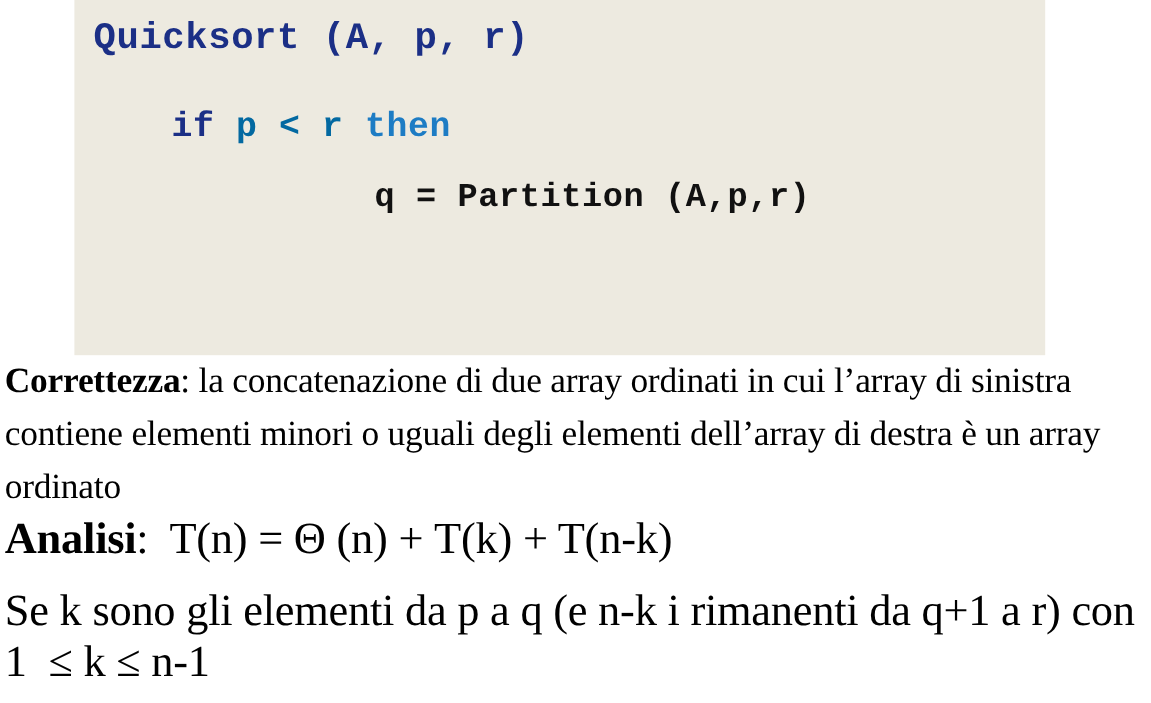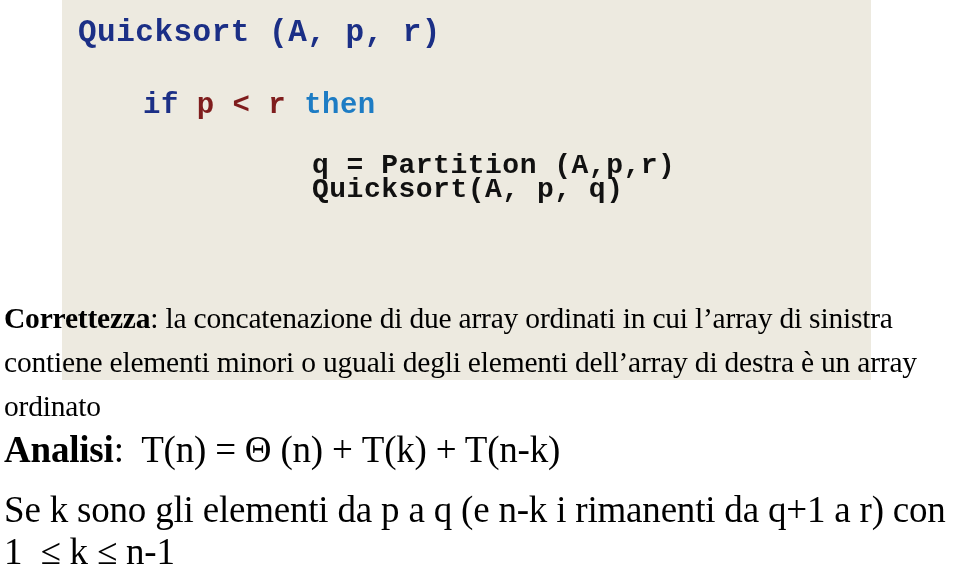--- a/index.html
+++ b/index.html
@@ -15,21 +15,21 @@
     font-family: "Liberation Sans", sans-serif;
     color: #000000;
   }
 
   
   #code-block {
     position: absolute;
     left: 62px;
     top: 0px;
     width: 809px;
-    height: 380px;
+    height: 296px;
     background: #EDEAE0;
     box-sizing: border-box;
   }
 
   .code-line {
     position: absolute;
     font-family: "Liberation Mono", "DejaVu Sans Mono", monospace;
     font-weight: bold;
     white-space: pre;
     line-height: 1;
@@ -42,21 +42,21 @@
     font-size: 31px;
     color: #1B2F86;
   }
 
   #code-if-line {
     left: 81px;
     top: 91px;
     font-size: 29px;
   }
   #code-if-line .kw-dark { color: #1B2F86; }
-  #code-if-line .cond    { color: #7f1d1d; }
+  #code-if-line .cond    { color: #0369a1; }
   #code-if-line .kw-lite { color: #1D7CC4; }
 
   #code-body-1 { left: 250px; top: 152px; font-size: 28px; color: #111111; }
   #code-body-2 { left: 250px; top: 176px; font-size: 28px; color: #111111; }
   #code-body-3 { left: 250px; top: 216px; font-size: 28px; color: #111111; }
 
   
   .prose {
     position: absolute;
     left: 4px;
@@ -78,21 +78,20 @@
 <body>
 
 <div id="code-block">
 
   <div class="code-line" id="code-title">Quicksort (A, p, r)</div>
 
   <div class="code-line" id="code-if-line"><span class="kw-dark">if</span><span class="cond"> p &lt; r </span><span class="kw-lite">then</span></div>
 
   <div class="code-line" id="code-body-1">q = Partition (A,p,r)</div>
 
-  <div class="code-line" id="code-body-2">Quicksort(A, p, q)</div>
 
 
 </div>
 
 <div class="prose" id="para-correttezza"><b>Correttezza</b><span>: la concatenazione di due array ordinati in cui l’array di sinistra contiene elementi minori o uguali degli elementi dell’array di destra è un array ordinato</span></div>
 
 <div class="prose" id="para-analisi"><b>Analisi</b><span>:  T(n) = Θ (n) + T(k) + T(n-k)</span></div>
 
 <div class="prose" id="para-se"><span>Se k sono gli elementi da p a q (e n-k i rimanenti da q+1 a r) con 1  ≤ k ≤ n-1</span></div>
 

